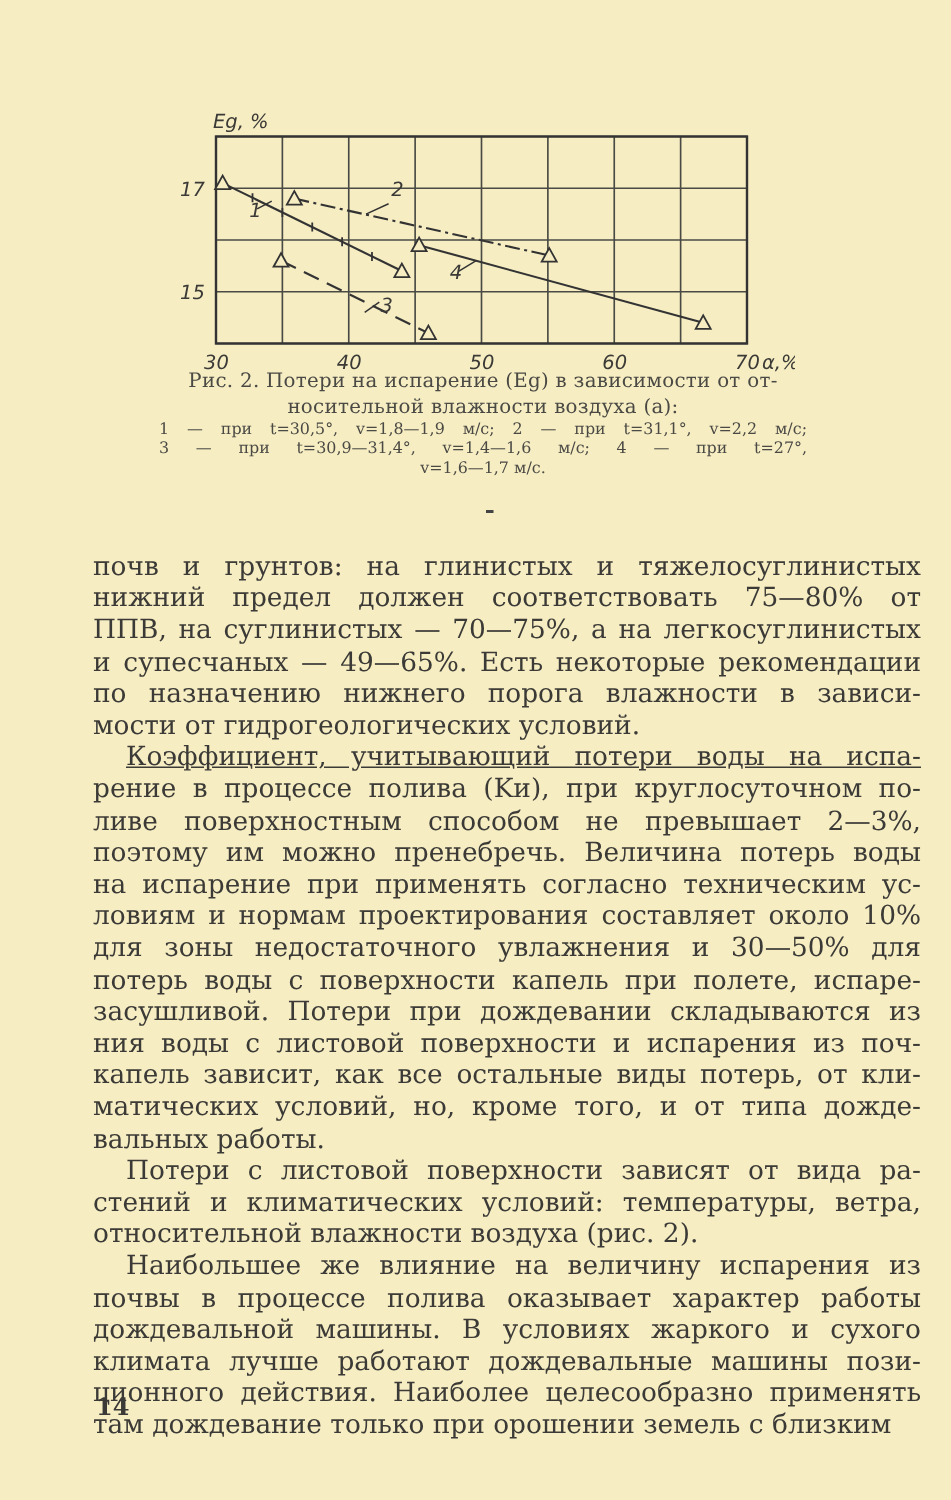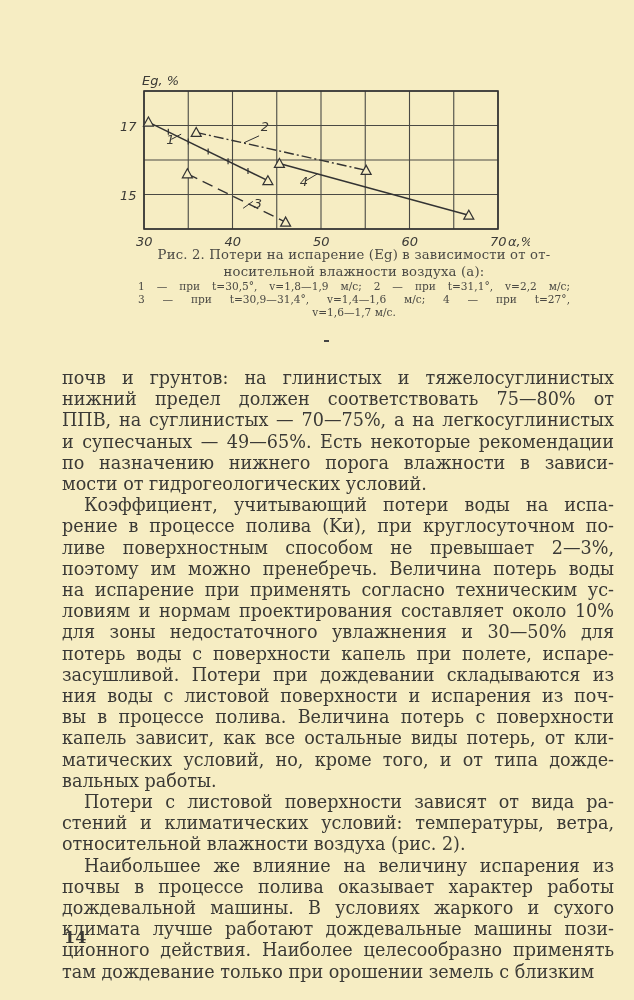--- a/index.html
+++ b/index.html
@@ -7,21 +7,21 @@
     width:634px; height:1000px; overflow:hidden;
     background:#f6edc3;
     font-family:"DejaVu Serif", "Liberation Serif", serif;
     color:#3b3a36;
     position:relative;
   }
   .figure { position:absolute; left:110px; top:55px; width:420px; height:185px;margin-top:12px; }
   .figure svg { position:absolute; left:0; top:0; }
   .caption {
     position:absolute; left:106px; top:246px; width:432px;
-    text-align:center; font-size:13.2px; line-height:17px; color:#4a4944;margin-left:32px;
+    text-align:center; font-size:13.2px; line-height:17px; color:#4a4944;
   }
   .caption .sub { font-size:10.6px; line-height:13px; text-align:justify; text-align-last:justify; }
   .caption .sub.last { text-align:center; text-align-last:center; }
   .caption .title { letter-spacing:0.2px; }
   .body-text {
     position:absolute; left:62px; top:368px; width:552px;
     font-size:17.6px; line-height:21.2px; color:#3b3a36;
   }
   .line { display:block; text-align:justify; text-align-last:justify; white-space:nowrap; overflow:visible; }
   .line.end { text-align-last:left; }
@@ -99,31 +99,30 @@
 <div class="body-text">
   <div class="para">
       <span class="line">почв и грунтов: на глинистых и тяжелосуглинистых</span>
       <span class="line">нижний предел должен соответствовать 75—80% от</span>
       <span class="line">ППВ, на суглинистых — 70—75%, а на легкосуглинистых</span>
       <span class="line">и супесчаных — 49—65%. Есть некоторые рекомендации</span>
       <span class="line">по назначению нижнего порога влажности в зависи-</span>
       <span class="line end">мости от гидрогеологических условий.</span>
     </div>
   <div class="para">
-      <span class="line" style="padding-left: 22px;">Коэффициент, учитывающий потери воды на испа-</span>
+      <span class="line" style="padding-left: 22px; text-decoration: underline;">Коэффициент, учитывающий потери воды на испа-</span>
       <span class="line">рение в процессе полива (Kи), при круглосуточном по-</span>
       <span class="line">ливе поверхностным способом не превышает 2—3%,</span>
       <span class="line">поэтому им можно пренебречь. Величина потерь воды</span>
       <span class="line">на испарение при применять согласно техническим ус-</span>
       <span class="line">ловиям и нормам проектирования составляет около 10%</span>
       <span class="line">для зоны недостаточного увлажнения и 30—50% для</span>
       <span class="line">потерь воды с поверхности капель при полете, испаре-</span>
       <span class="line">засушливой. Потери при дождевании складываются из</span>
       <span class="line">ния воды с листовой поверхности и испарения из поч-</span>
-      <span class="line">вы в процессе полива. Величина потерь с поверхности</span>
       <span class="line">капель зависит, как все остальные виды потерь, от кли-</span>
       <span class="line">матических условий, но, кроме того, и от типа дожде-</span>
       <span class="line end">вальных работы.</span>
     </div>
   <div class="para">
       <span class="line" style="padding-left: 22px;">Потери с листовой поверхности зависят от вида ра-</span>
       <span class="line">стений и климатических условий: температуры, ветра,</span>
       <span class="line end">относительной влажности воздуха (рис. 2).</span>
     </div>
   <div class="para">

